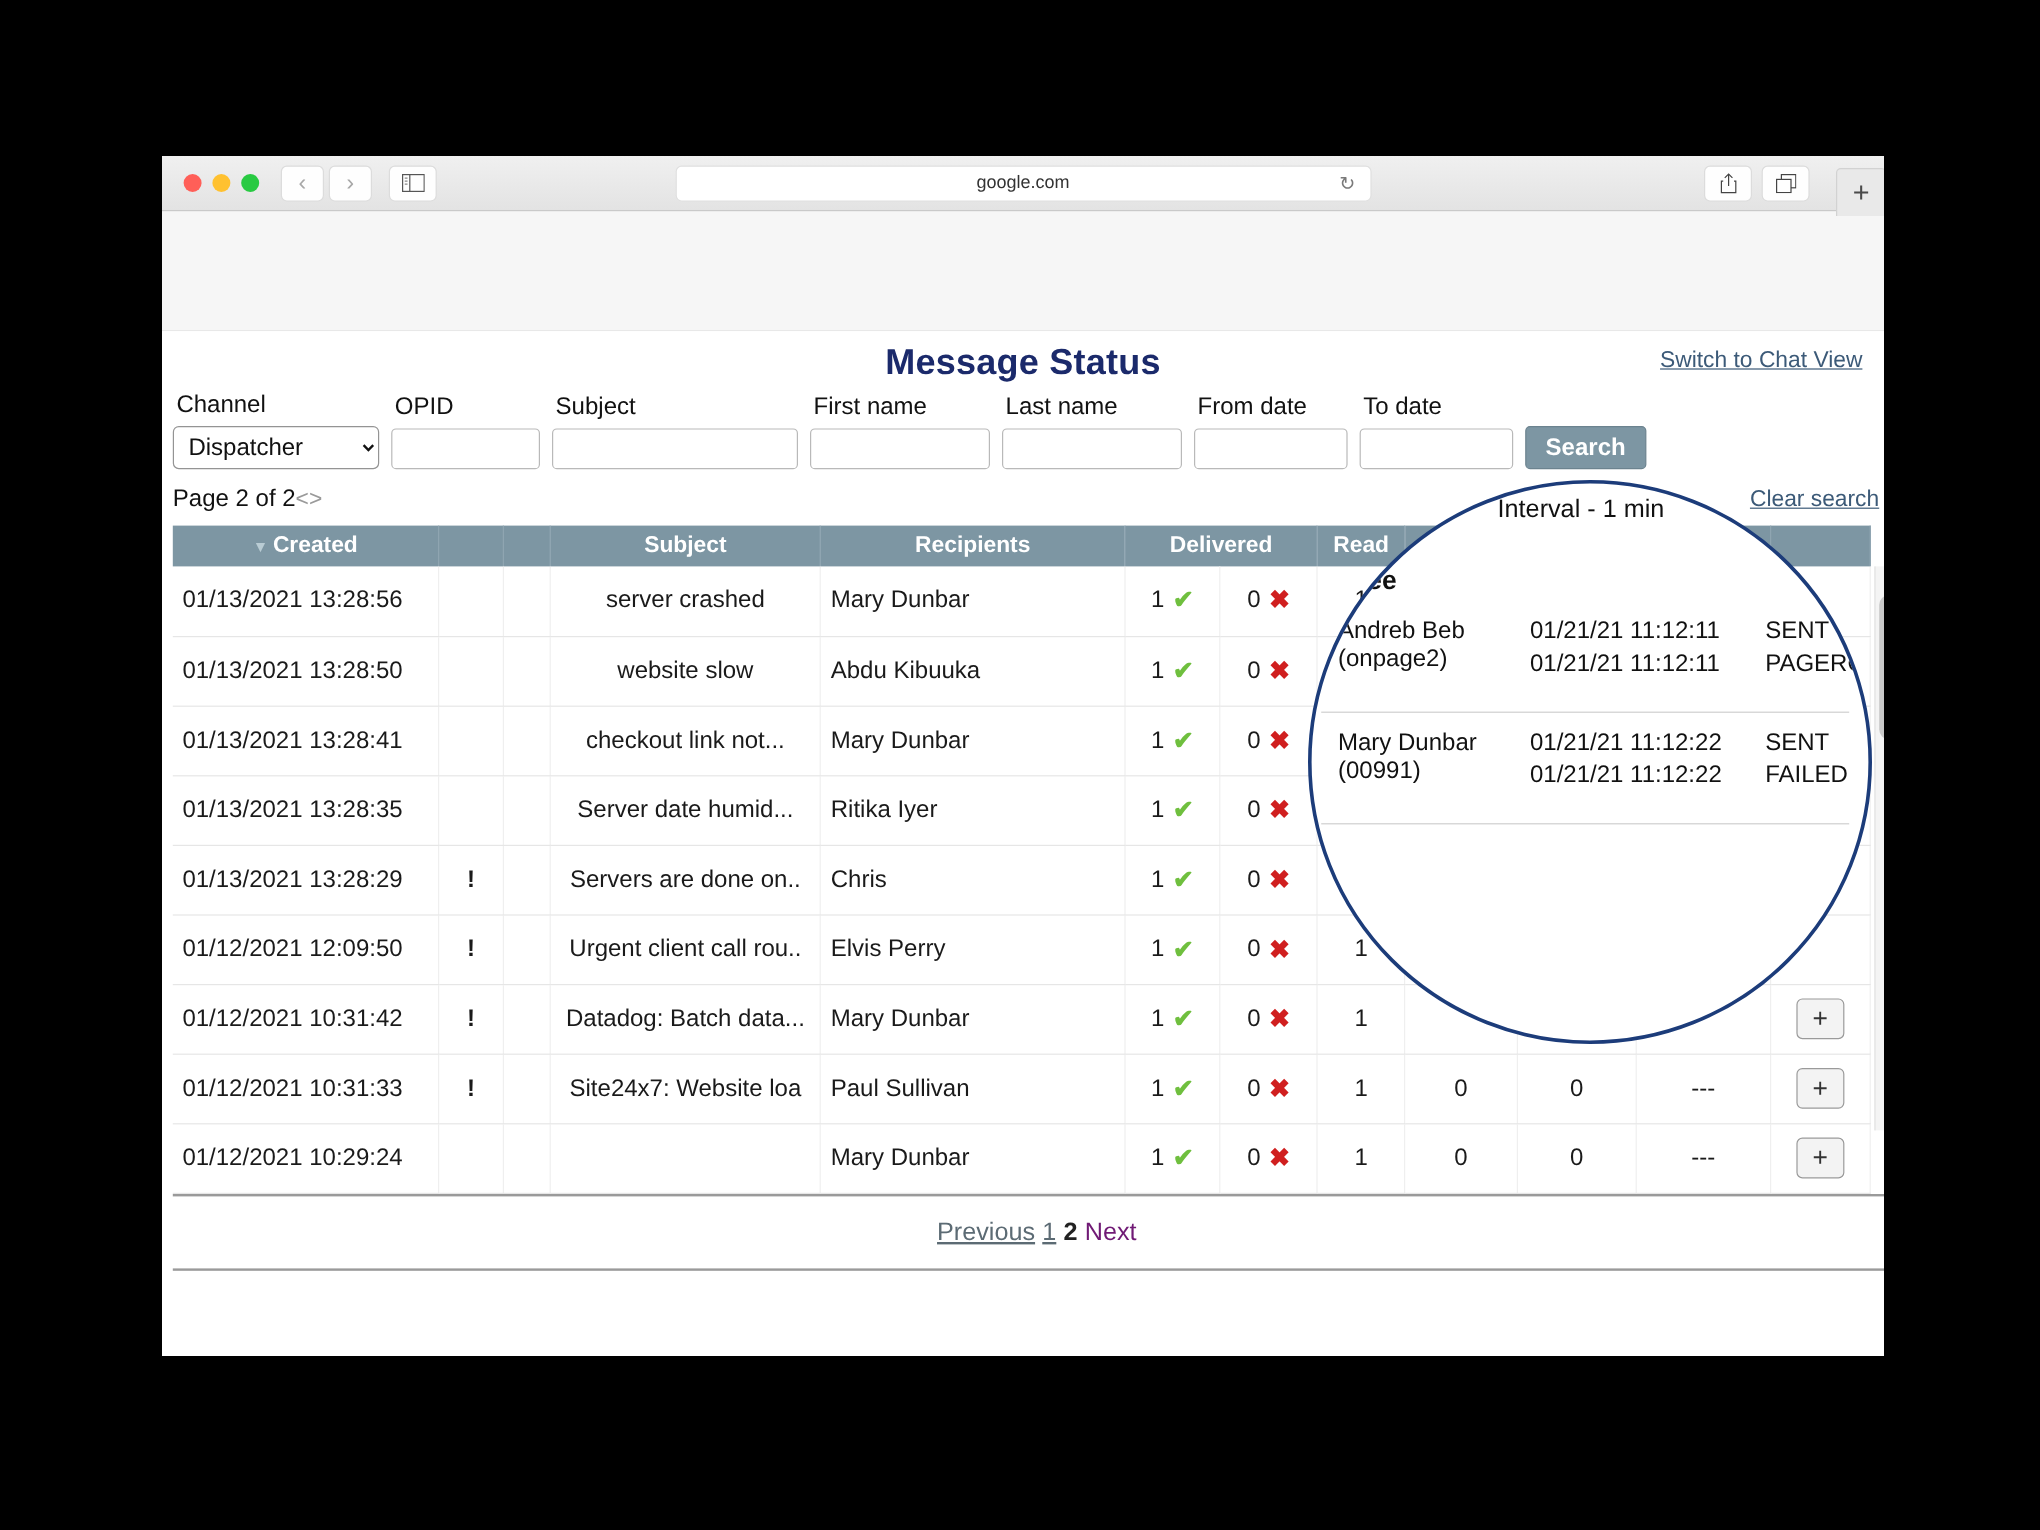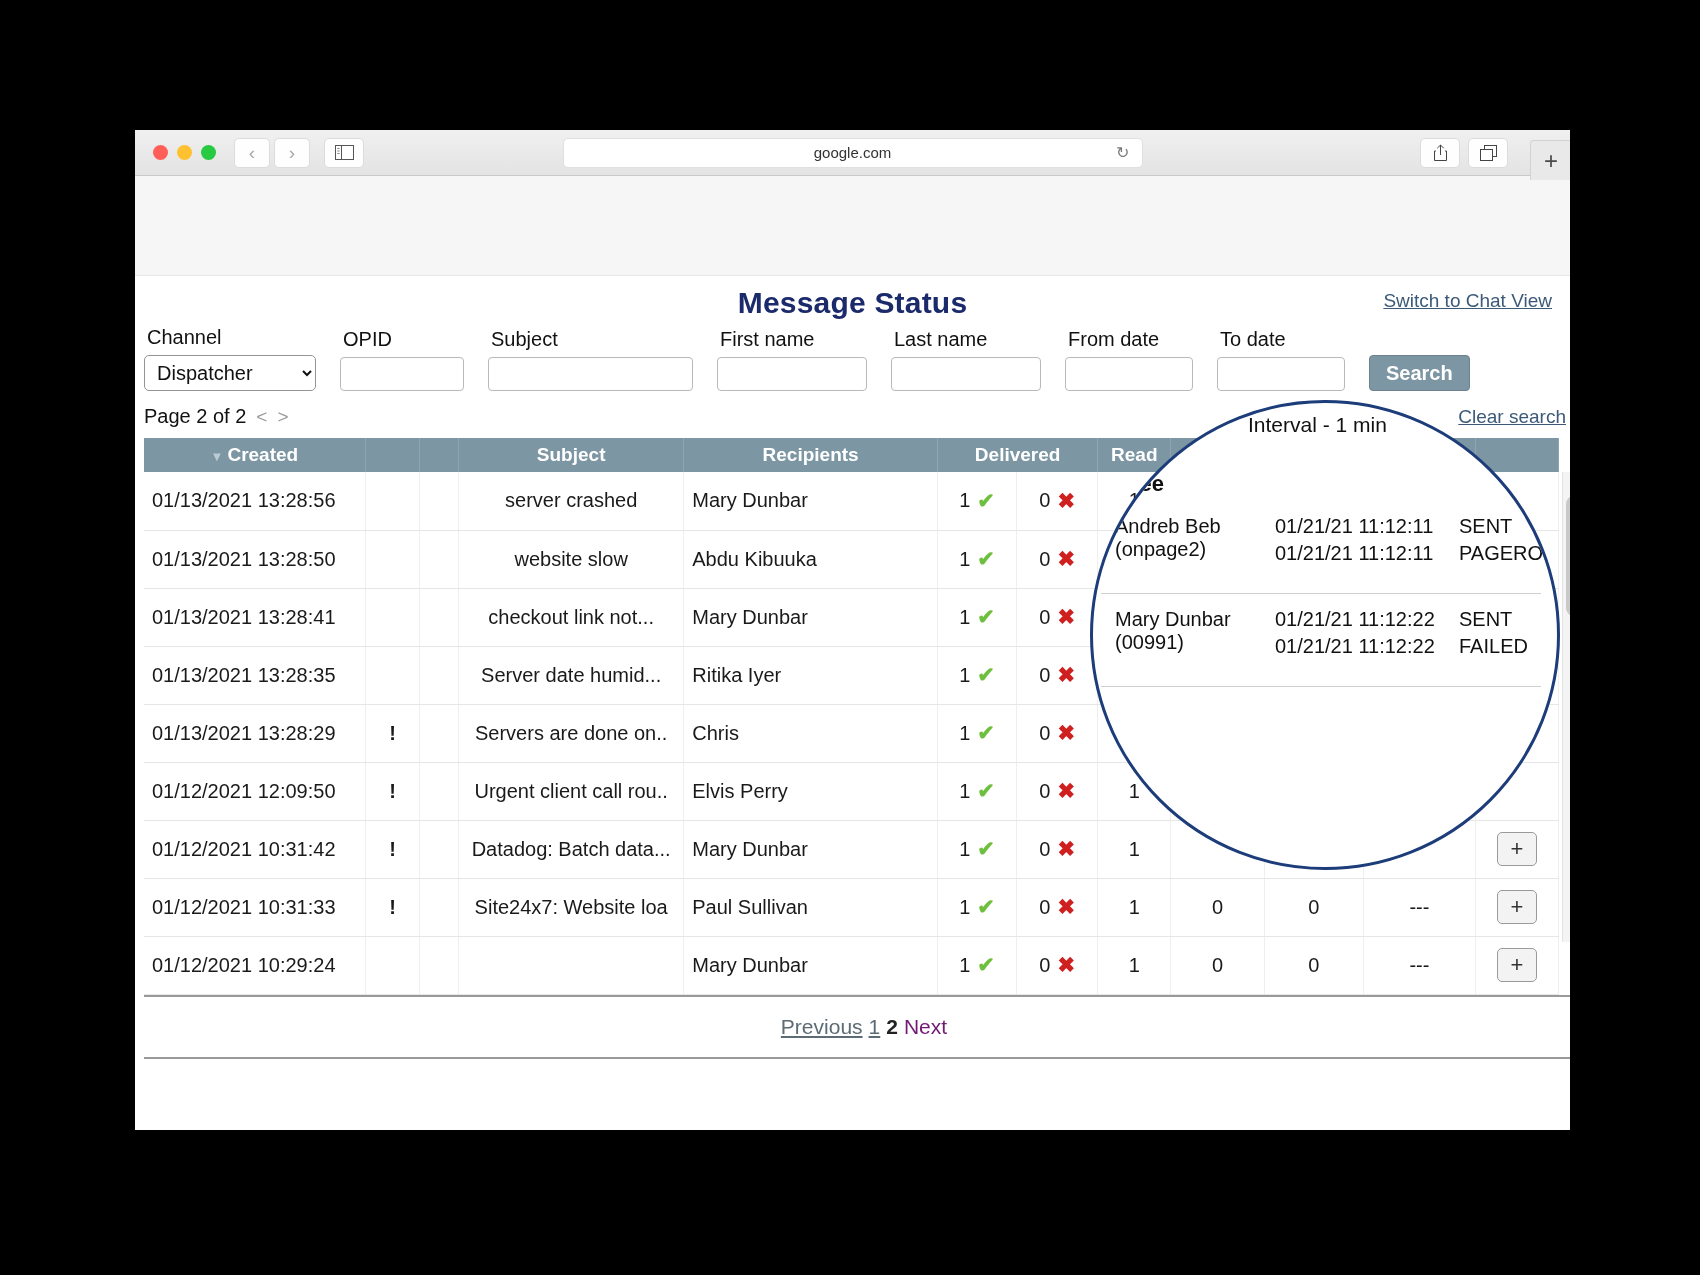--- a/index.html
+++ b/index.html
@@ -76,21 +76,21 @@
     text-align: center; font-size: 30px; font-weight: bold;
     color: #1b2a6b; padding-top: 10px; letter-spacing: .2px;
   }
   .chatlink {
     position: absolute; right: -6px; top: 14px;
     font-size: 19px; color: #3c5a78; text-decoration: underline;
     white-space: nowrap;
   }
 
   .filterbar {
-    display: flex; align-items: flex-end; gap: 24px;
+    display: flex; align-items: flex-end; gap: 10px;
     padding: 6px 0 0 0; margin-left: -15px;
   }
   .fgroup { display: flex; flex-direction: column; }
   .flabel { font-size: 20px; color: #111; margin-bottom: 6px; padding-left: 3px; }
   .finput {
     height: 34px; border: 1px solid #b9b9b9; border-radius: 4px;
     background: #fff; font-size: 16px; padding: 0 6px;
     font-family: "Liberation Sans", sans-serif;
   }
   .fselect {
@@ -106,21 +106,21 @@
   .w-from { width: 128px; }
   .w-to { width: 128px; }
   .searchbtn {
     height: 36px; padding: 0 16px; background: #7d96a3; color: #fff;
     border: 1px solid #6c838f; border-radius: 4px;
     font-size: 20px; font-weight: bold;
     font-family: "Liberation Sans", sans-serif;
   }
 
   .pagerow {
-    display: flex; align-items: center; gap: 10px;
+    display: flex; align-items: center; 
     font-size: 20px; color: #111; padding: 14px 0 10px 0; margin-left: -15px;
   }
   .pagearrow { color: #9a9a9a; font-size: 19px; }
   .clearsearch {
     margin-left: auto; font-size: 19px; color: #3c5a78;
     text-decoration: underline; white-space: nowrap; margin-right: -20px;
   }
 
   
   .tablewrap { position: relative; margin-left: -15px; width: 1440px; }
@@ -201,21 +201,21 @@
   .mag-dots {
     position: absolute; left: 28px; top: 26px; font-size: 21px; color: #111;
   }
   .mag-asee {
     position: absolute; left: 22px; top: 68px;
     font-size: 22px; font-weight: bold; color: #111;
   }
   .mag-row { position: absolute; display: flex; font-size: 20px; color: #111; }
   .mag-name { width: 160px; }
   .mag-lines { display: flex; flex-direction: column; gap: 4px; }
-  .mag-line { display: flex; gap: 16px; white-space: nowrap; }
+  .mag-line { display: flex; gap: 28px; white-space: nowrap; }
   .mag-ts { width: 168px; }
   .mag-sep {
     position: absolute; left: 8px; width: 440px; height: 1px; background: #cfcfcf;
   }
 </style>
 </head>
 <body>
 
 <div class="stage">
 

